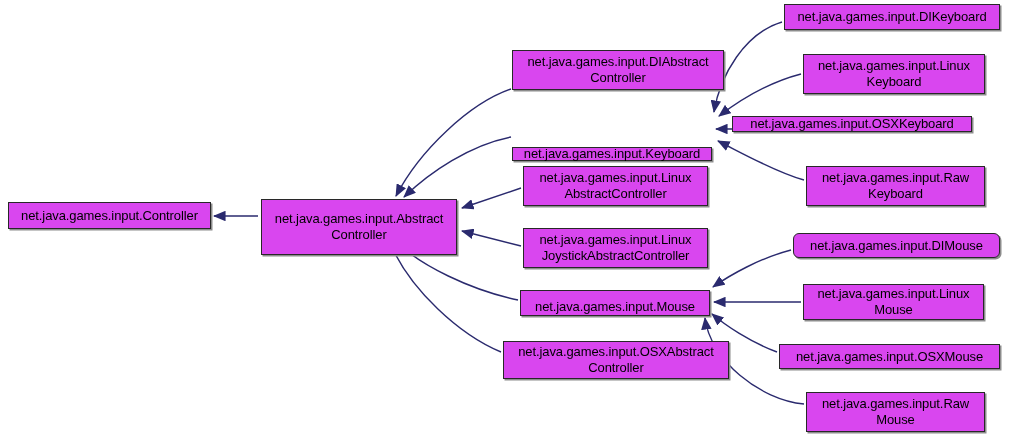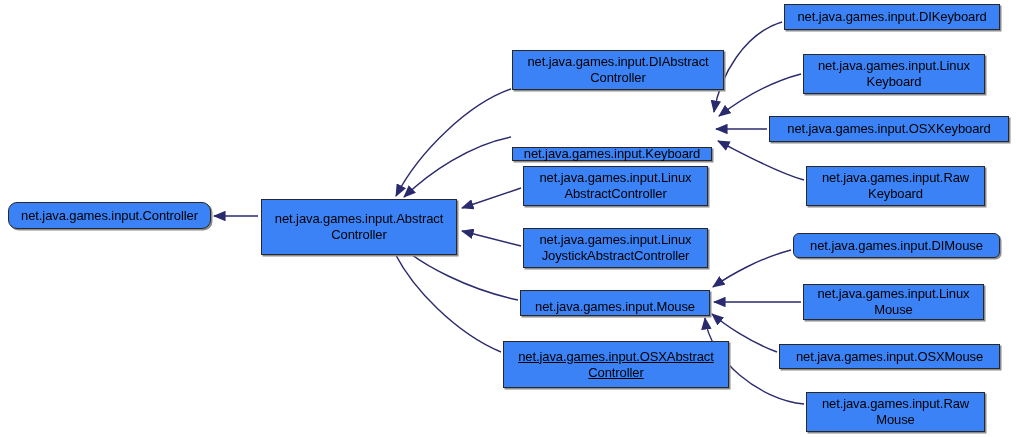--- a/index.html
+++ b/index.html
@@ -19,21 +19,21 @@
     position: absolute;
     left: 0;
     top: 0;
     width: 1016px;
     height: 437px;
   }
   .node-box {
     position: absolute;
     box-sizing: border-box;
     border: 1px solid #282828;
-    background: #3b82f6;
+    background: #d946ef;
     box-shadow: 1.5px 1.5px 0 0 #8c8c8c;
     display: flex;
     align-items: center;
     justify-content: center;
     text-align: center;
     cursor: default;
   }
   .node-label {
     font-family: "Liberation Sans", sans-serif;
     font-size: 13px;
@@ -66,21 +66,21 @@
         <path d="M 801 74 C 770 82 740 100 719 116" fill="none" stroke="#2a2a6e" stroke-width="1.4" marker-end="url(#inherit-arrow)"></path>
         <path d="M 767 129 L 716 129" fill="none" stroke="#2a2a6e" stroke-width="1.4" marker-end="url(#inherit-arrow)"></path>
         <path d="M 804 180 C 775 172 740 152 718 141" fill="none" stroke="#2a2a6e" stroke-width="1.4" marker-end="url(#inherit-arrow)"></path>
         <path d="M 791 250 C 760 258 730 275 713 287" fill="none" stroke="#2a2a6e" stroke-width="1.4" marker-end="url(#inherit-arrow)"></path>
         <path d="M 801 302 L 714 302" fill="none" stroke="#2a2a6e" stroke-width="1.4" marker-end="url(#inherit-arrow)"></path>
         <path d="M 777 352 C 750 342 725 325 712 314" fill="none" stroke="#2a2a6e" stroke-width="1.4" marker-end="url(#inherit-arrow)"></path>
         <path d="M 804 404 C 760 400 710 360 705 318" fill="none" stroke="#2a2a6e" stroke-width="1.4" marker-end="url(#inherit-arrow)"></path>
       </g>
   </svg>
   <div id="nodes-layer">
-      <div class="node-box" style="left: 8px; top: 202px; width: 203px; height: 27px; border-radius: 9px;">
+      <div class="node-box" style="left: 8px; top: 202px; width: 203px; height: 27px;">
         <div class="node-label">net.java.games.input.Controller</div>
       </div>
       <div class="node-box" style="left: 261px; top: 199px; width: 196px; height: 56px;">
         <div class="node-label">net.java.games.input.Abstract
 Controller</div>
       </div>
       <div class="node-box" style="left: 512px; top: 50px; width: 212px; height: 40px;">
         <div class="node-label">net.java.games.input.DIAbstract
 Controller</div>
       </div>
@@ -91,32 +91,32 @@
         <div class="node-label">net.java.games.input.Linux
 AbstractController</div>
       </div>
       <div class="node-box" style="left: 523px; top: 228px; width: 185px; height: 40px;">
         <div class="node-label">net.java.games.input.Linux
 JoystickAbstractController</div>
       </div>
       <div class="node-box" style="left: 520px; top: 290px; width: 190px; height: 26px; align-items: flex-end;">
         <div class="node-label">net.java.games.input.Mouse</div>
       </div>
-      <div class="node-box" style="left: 503px; top: 341px; width: 226px; height: 47px; text-decoration: underline;">
+      <div class="node-box" style="left: 503px; top: 341px; width: 226px; height: 38px;">
         <div class="node-label">net.java.games.input.OSXAbstract
 Controller</div>
       </div>
       <div class="node-box" style="left: 784px; top: 4px; width: 216px; height: 26px;">
         <div class="node-label">net.java.games.input.DIKeyboard</div>
       </div>
       <div class="node-box" style="left: 803px; top: 54px; width: 182px; height: 40px;">
         <div class="node-label">net.java.games.input.Linux
 Keyboard</div>
       </div>
-      <div class="node-box" style="left: 769px; top: 116px; width: 240px; height: 26px;">
+      <div class="node-box" style="left: 732px; top: 116px; width: 240px; height: 16px;">
         <div class="node-label">net.java.games.input.OSXKeyboard</div>
       </div>
       <div class="node-box" style="left: 806px; top: 166px; width: 179px; height: 40px;">
         <div class="node-label">net.java.games.input.Raw
 Keyboard</div>
       </div>
       <div class="node-box" style="left: 793px; top: 233px; width: 207px; height: 25px; border-radius: 6px;">
         <div class="node-label">net.java.games.input.DIMouse</div>
       </div>
       <div class="node-box" style="left: 803px; top: 284px; width: 181px; height: 36px;">

